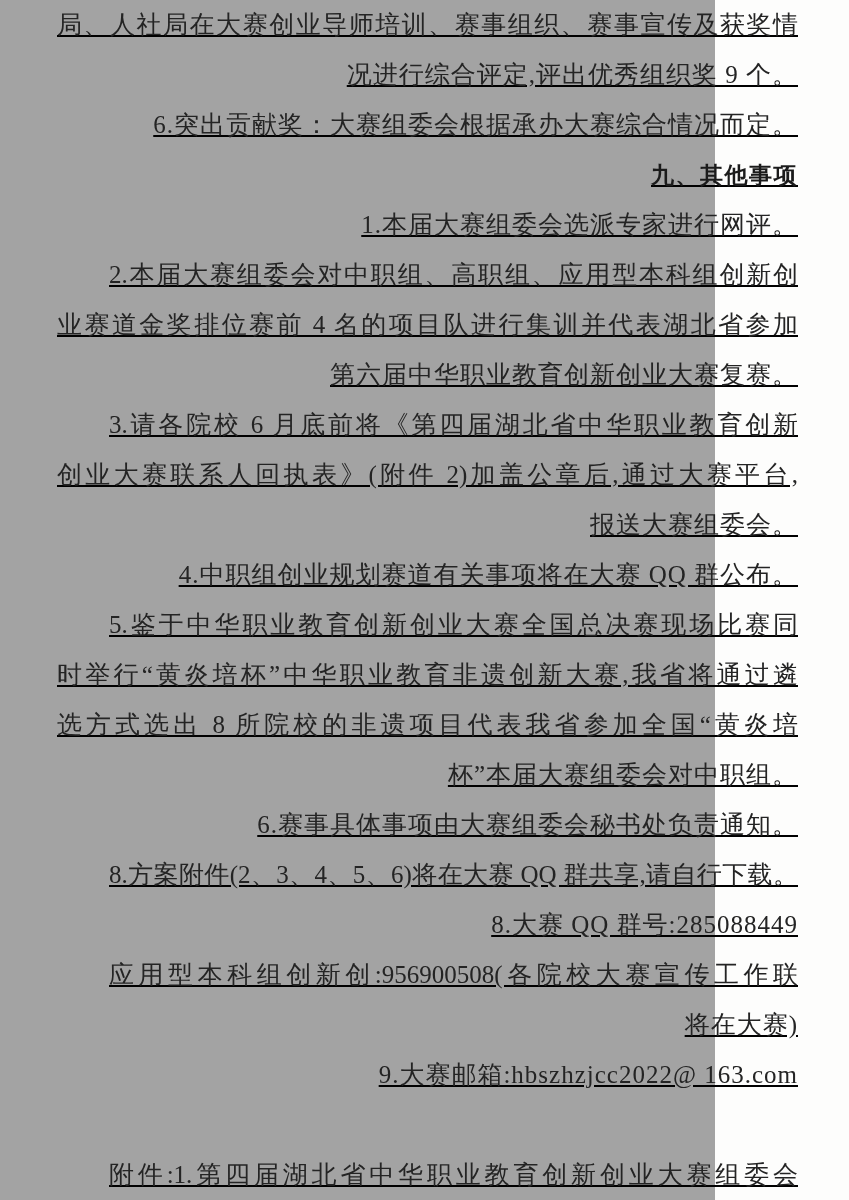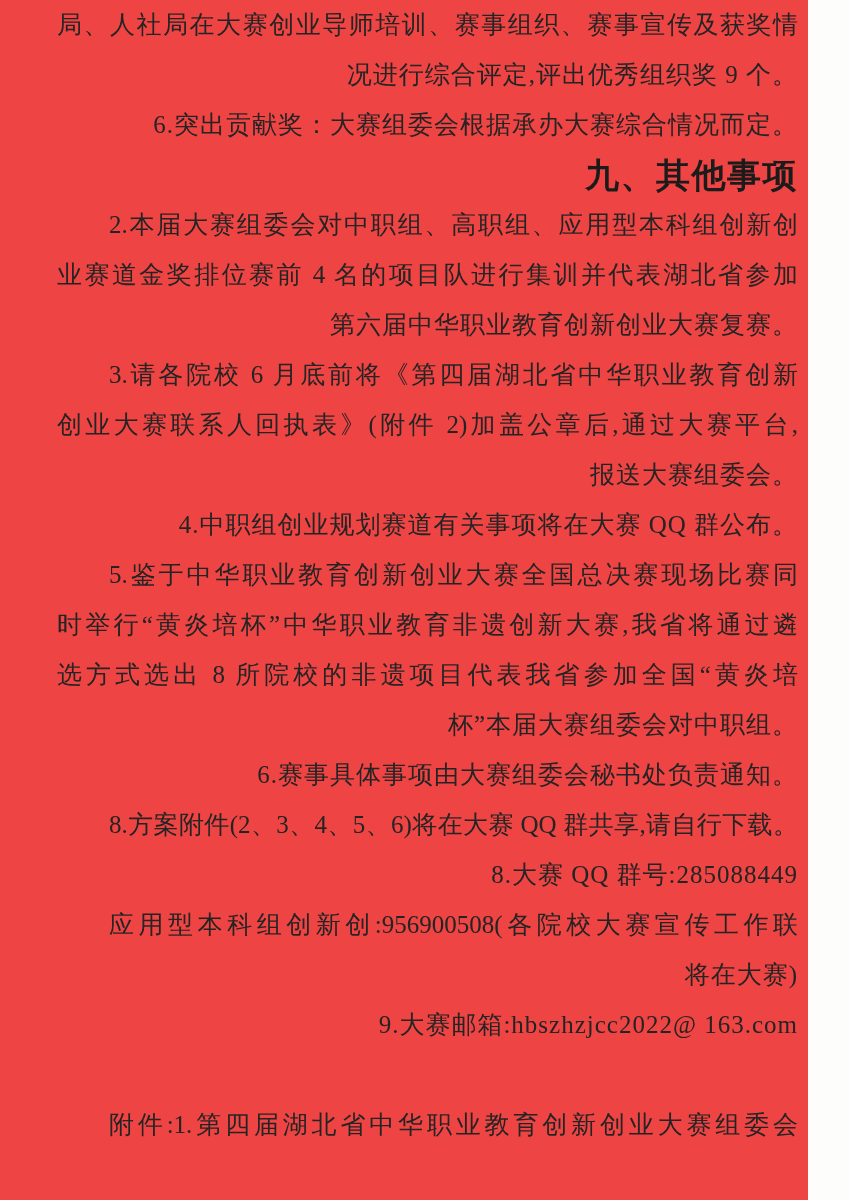--- a/index.html
+++ b/index.html
@@ -7,23 +7,24 @@
     padding: 0;
   }
   body {
     width: 849px;
     height: 1200px;
     background: #fdfdfc;
     overflow: hidden;
   }
   .page {
     box-sizing: border-box;
-    width: 808px;
+    width: 715px;
     height: 1200px;
-    background: #ef4444;
+    background: #a3a3a3;
+    text-decoration: underline;
   }
   .doc {
     box-sizing: border-box;
     width: 849px;
     height: 1200px;
     padding: 0 51px 0 57px;
     font-family: "Liberation Serif", "DejaVu Serif", serif;
     font-size: 25px;
     color: #242424;
   }
@@ -39,37 +40,38 @@
     padding-left: 52px;
   }
   .justify {
     letter-spacing: 0;
     text-align: justify;
     text-align-last: justify;
   }
   .heading {
     font-family: "Liberation Sans", "DejaVu Sans", sans-serif;
     font-weight: 700;
-    font-size: 34px;
+    font-size: 23px;
     letter-spacing: 1.5px;
     color: #1b1b1b;
   }
   .spacer {
     
   }
 </style>
 </head>
 <body>
 
 <div class="page">
   <div class="doc">
       <div class="line justify">局、人社局在大赛创业导师培训、赛事组织、赛事宣传及获奖情</div>
       <div class="line">况进行综合评定,评出优秀组织奖 9 个。</div>
       <div class="line indent">6.突出贡献奖：大赛组委会根据承办大赛综合情况而定。</div>
       <div class="line indent heading">九、其他事项</div>
+      <div class="line indent">1.本届大赛组委会选派专家进行网评。</div>
       <div class="line indent justify">2.本届大赛组委会对中职组、高职组、应用型本科组创新创</div>
       <div class="line justify">业赛道金奖排位赛前 4 名的项目队进行集训并代表湖北省参加</div>
       <div class="line">第六届中华职业教育创新创业大赛复赛。</div>
       <div class="line indent justify">3.请各院校 6 月底前将《第四届湖北省中华职业教育创新</div>
       <div class="line justify">创业大赛联系人回执表》(附件 2)加盖公章后,通过大赛平台,</div>
       <div class="line">报送大赛组委会。</div>
       <div class="line indent">4.中职组创业规划赛道有关事项将在大赛 QQ 群公布。</div>
       <div class="line indent justify">5.鉴于中华职业教育创新创业大赛全国总决赛现场比赛同</div>
       <div class="line justify">时举行“黄炎培杯”中华职业教育非遗创新大赛,我省将通过遴</div>
       <div class="line justify">选方式选出 8 所院校的非遗项目代表我省参加全国“黄炎培</div>

